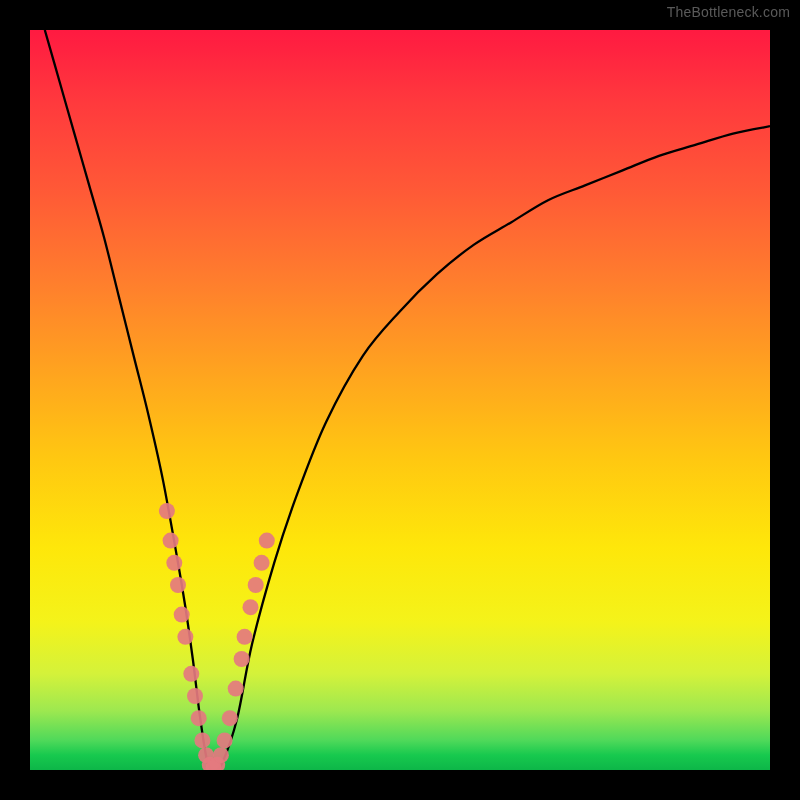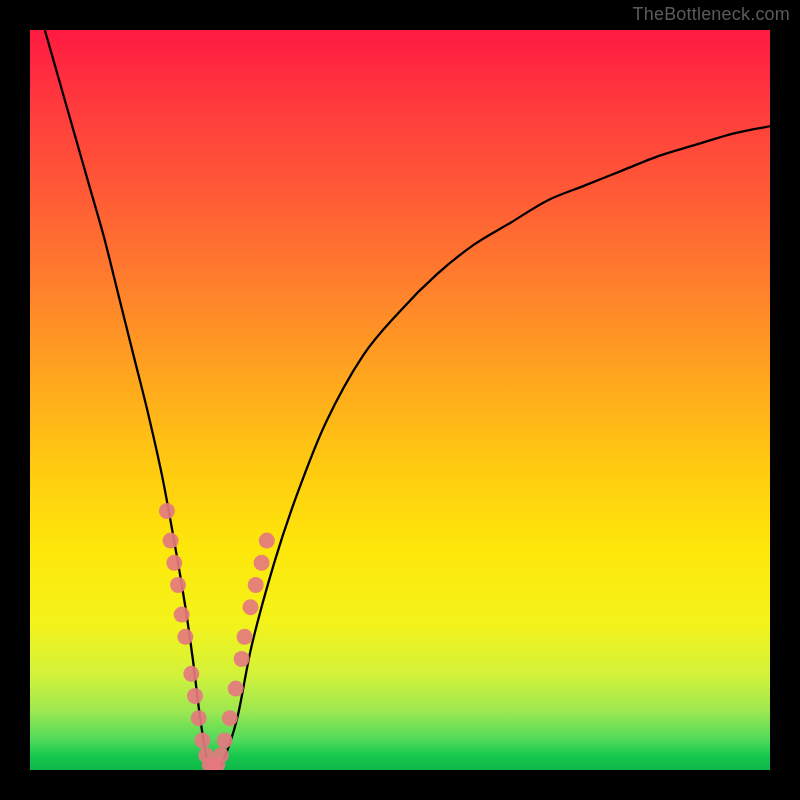--- a/index.html
+++ b/index.html
@@ -49,21 +49,21 @@
     top: 30px;
     width: 740px;
     height: 740px;
     pointer-events: none;
   }
   .watermark {
     position: absolute;
     top: 4px;
     right: 10px;
     color: #5a5a5a;
-    font-size: 18px;
+    font-size: 14px;
     font-weight: 500;
     letter-spacing: 0.2px;
     user-select: none;
     margin-left: 27px;
   }
   .curve {
     fill: none;
     stroke: #000;
     stroke-width: 2.3;
   }

